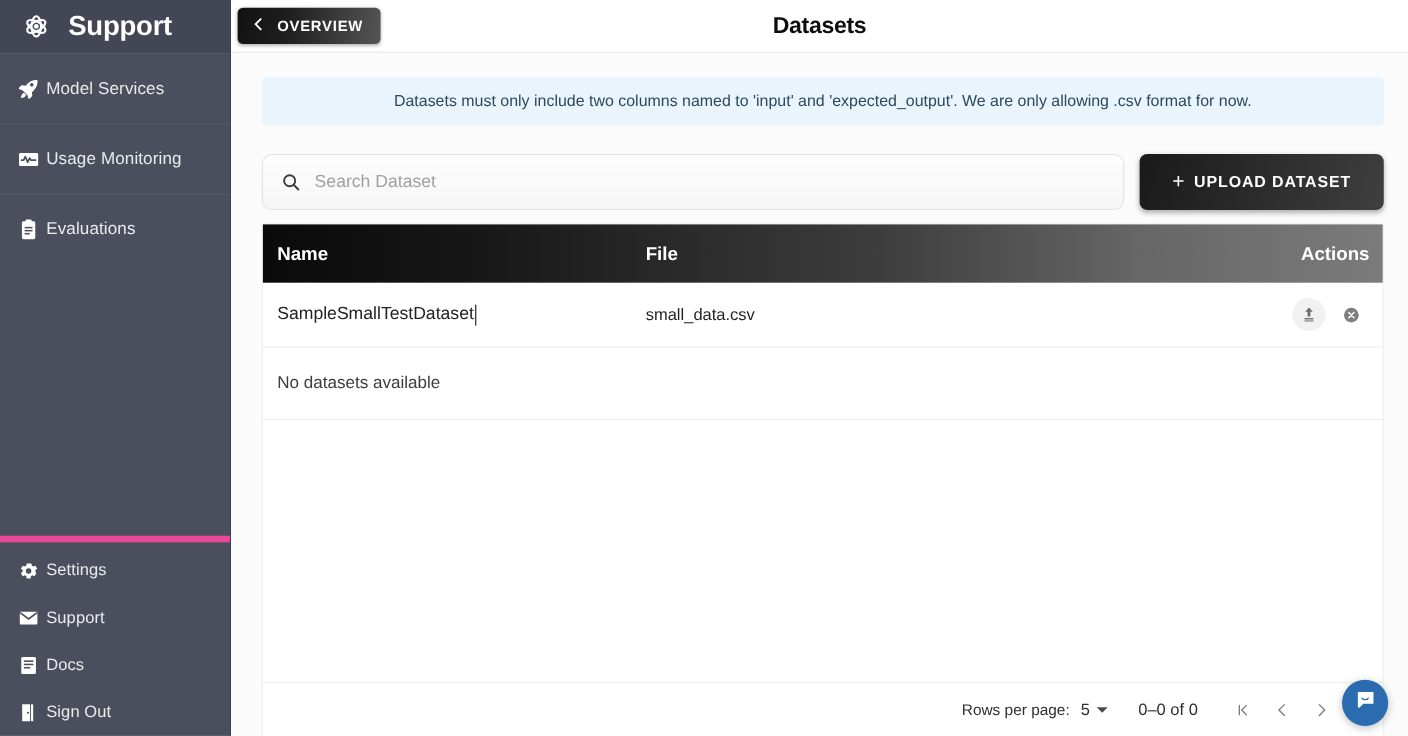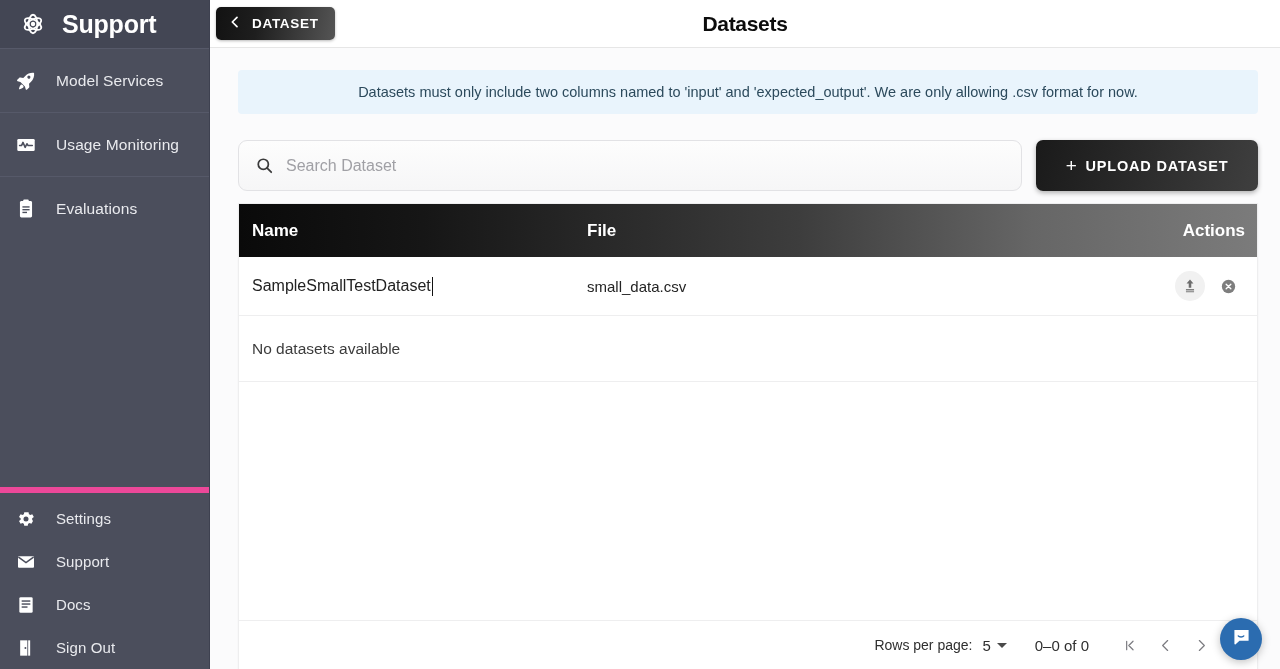--- a/index.html
+++ b/index.html
@@ -33,21 +33,21 @@
     font-size: 25px;
     font-weight: bold;
     letter-spacing: -0.2px;
     line-height: 1;
   }
   .nav-top { flex: 1 1 auto; }
   .nav-item {
     height: 64px;
     display: flex; align-items: center;
     padding-left: 14px;
-    gap: 18px;
+    gap: 4px;
     border-top: 1px solid #565969;
     cursor: pointer;
   }
   .nav-item .ico {
     width: 24px; height: 24px;
     flex: 0 0 24px;
     display: flex; align-items: center; justify-content: center;
     color: #ffffff;
   }
   .nav-item .lbl {
@@ -347,21 +347,21 @@
 
   <section id="main">
 
     <div class="topbar">
       <button class="btn-overview">
         <span>
           <svg viewBox="0 0 24 24" width="16" height="16" fill="none" stroke="#ffffff" stroke-width="2.6" stroke-linecap="round" stroke-linejoin="round">
             <path d="M15 5l-7 7 7 7"></path>
           </svg>
         </span>
-        <span>DATASET</span>
+        <span>OVERVIEW</span>
       </button>
       <h1 class="page-title">Datasets</h1>
     </div>
 
     <div class="content">
 
       <div class="info-banner">Datasets must only include two columns named to 'input' and 'expected_output'. We are only allowing .csv format for now.</div>
 
       <div class="searchrow">
         <div class="search-box">

